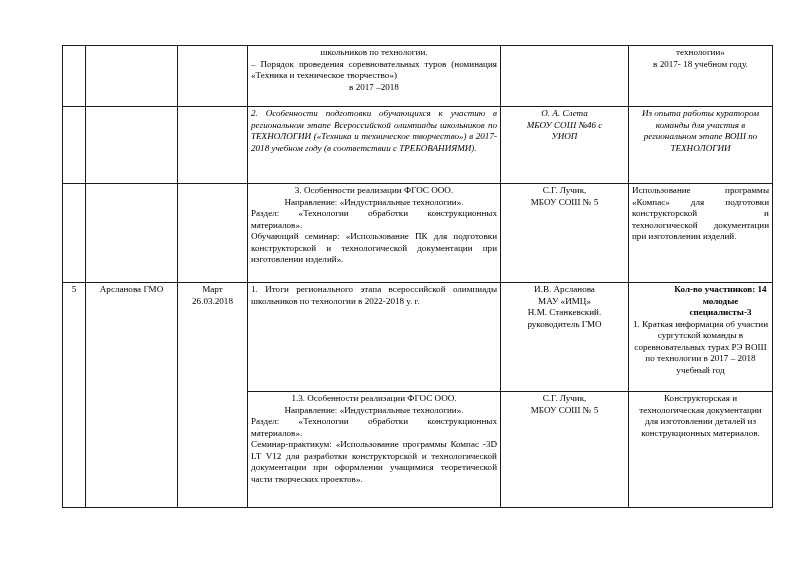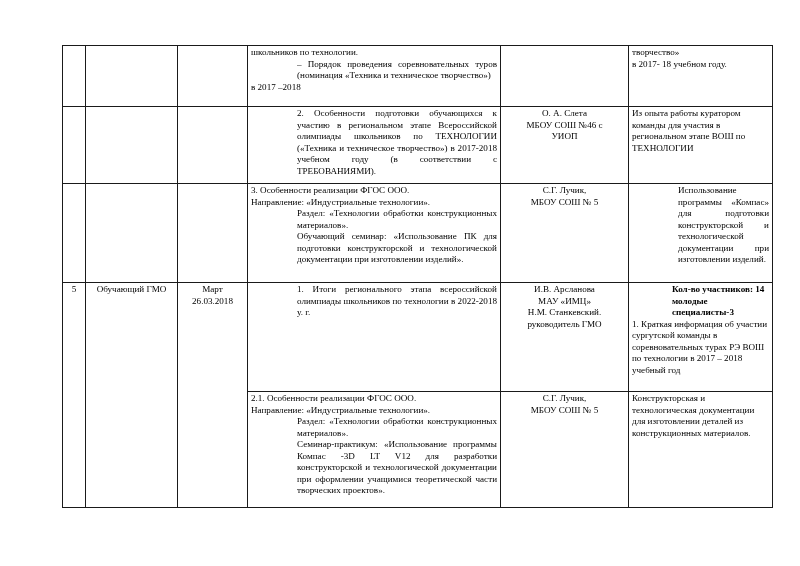--- a/index.html
+++ b/index.html
@@ -51,23 +51,22 @@
   .col-result { width: 144px; text-align: left; }
 
   .cell-p {
     margin: 0;
     padding: 0;
   }
   .just {
     text-align: justify;
     text-align-last: left;
     hyphens: none;
-    margin-left: 46px;
-  }
-  .left { text-align: left; }
+  }
+  .left { text-align: center; }
   .center { text-align: center; }
   .bold { font-weight: bold; margin-left: 40px; }
 
   .num-cell {
     text-align: center;
     font-size: 9.1px;
   }
 </style>
 </head>
 <body>
@@ -95,26 +94,26 @@
         <td>
           <span></span>
         </td>
         <td>
           <p class="cell-p left">школьников по технологии.</p>
           <p class="cell-p just">–    Порядок проведения соревновательных туров (номинация «Техника и техническое творчество»)</p>
           <p class="cell-p left">в 2017 –2018</p>
         </td>
         <td></td>
         <td>
-          <p class="cell-p left">творчество»</p>
+          <p class="cell-p left">технологии»</p>
           <p class="cell-p left">в 2017- 18 учебном году.</p>
         </td>
       </tr>
 
-      <tr style="height:77px;">
+      <tr style="height:77px;font-style:italic;">
         <td class="num-cell">
           <span></span>
         </td>
         <td>
           <span></span>
         </td>
         <td>
           <span></span>
         </td>
         <td>
@@ -153,21 +152,21 @@
         <td>
           <p class="cell-p just">Использование программы «Компас» для подготовки конструкторской и технологической документации при изготовлении изделий.</p>
         </td>
       </tr>
 
       <tr style="height:109px;">
         <td class="num-cell" rowspan="2">
           <span>5</span>
         </td>
         <td rowspan="2" class="center">
-          <span>Обучающий ГМО</span>
+          <span>Арсланова ГМО</span>
         </td>
         <td rowspan="2" class="center">
           <p class="cell-p center">Март</p>
           <p class="cell-p center">26.03.2018</p>
         </td>
         <td>
           <p class="cell-p just">1. Итоги регионального этапа всероссийской олимпиады школьников по технологии в 2022-2018 у. г.</p>
         </td>
         <td>
           <p class="cell-p center">И.В. Арсланова</p>
@@ -177,21 +176,21 @@
         </td>
         <td>
           <p class="cell-p left bold">Кол-во участников: 14</p>
           <p class="cell-p left bold">молодые специалисты-3</p>
           <p class="cell-p left">1. Краткая информация об участии сургутской команды в соревновательных турах РЭ ВОШ по технологии в 2017 – 2018 учебный год</p>
         </td>
       </tr>
 
       <tr style="height:116px;">
         <td>
-          <p class="cell-p left">2.1. Особенности реализации ФГОС ООО.</p>
+          <p class="cell-p left">1.3. Особенности реализации ФГОС ООО.</p>
           <p class="cell-p left">Направление: «Индустриальные технологии».</p>
           <p class="cell-p just">Раздел:            «Технологии          обработки конструкционных материалов».</p>
           <p class="cell-p just"> Семинар-практикум:                «Использование программы Компас -3D LT V12 для разработки конструкторской и технологической документации при оформлении учащимися теоретической части творческих проектов».</p>
         </td>
         <td>
           <p class="cell-p center">С.Г. Лучик,</p>
           <p class="cell-p center">МБОУ СОШ № 5</p>
         </td>
         <td>
           <p class="cell-p left">Конструкторская и технологическая документации для изготовлении деталей из конструкционных материалов.</p>

